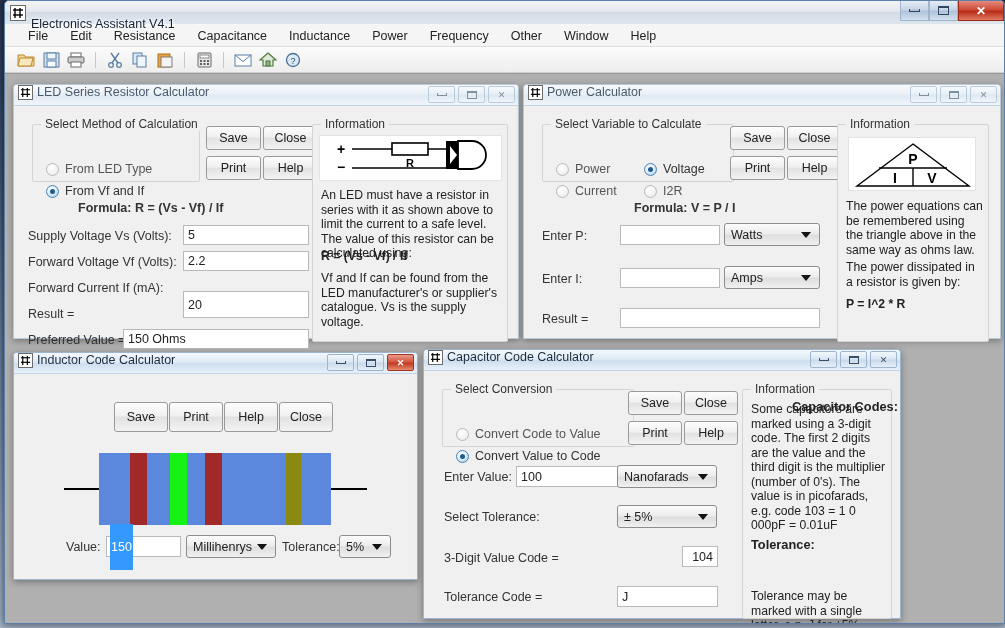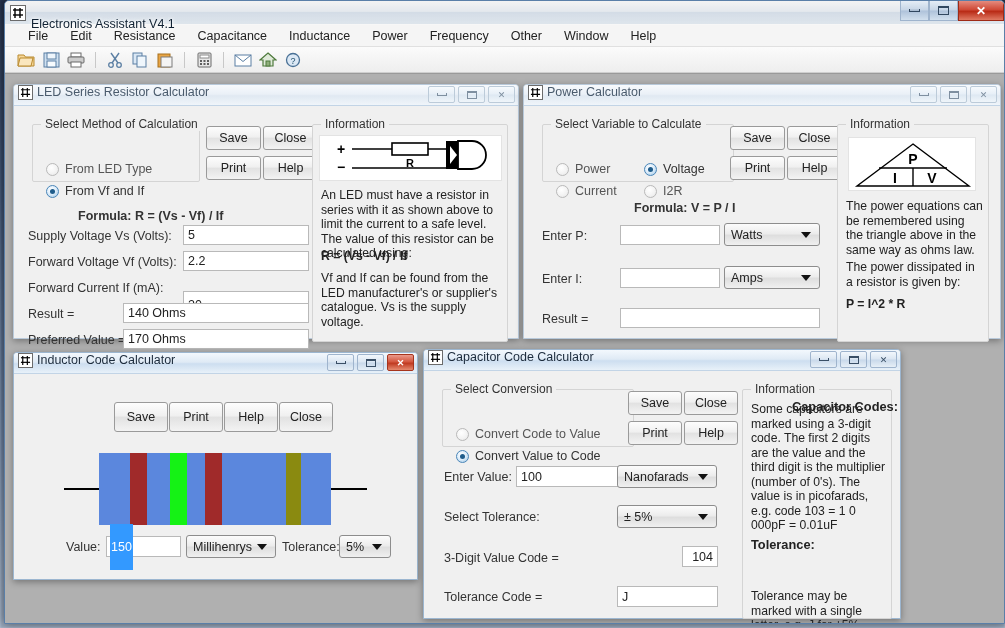--- a/index.html
+++ b/index.html
@@ -401,36 +401,35 @@
         <div class="radio-row" style="left:32px; top:50px;">
           <span class="radio checked"></span>
           <span class="radio-label">From Vf and If</span>
         </div>
 
         <div class="btn" style="left:192px; top:20px; width:55px; height:24px;">Save</div>
         <div class="btn" style="left:249px; top:20px; width:55px; height:24px;">Close</div>
         <div class="btn" style="left:192px; top:50px; width:55px; height:24px;">Print</div>
         <div class="btn" style="left:249px; top:50px; width:55px; height:24px;">Help</div>
 
-        <div class="lbl lbl-bold" style="left:64px; top:95px;margin-top:8px;">Formula: R = (Vs - Vf) / If</div>
+        <div class="lbl lbl-bold" style="left:64px; top:95px;">Formula: R = (Vs - Vf) / If</div>
 
         <div class="lbl" style="left:14px; top:123px;">Supply Voltage Vs (Volts):</div>
         <div class="tfield" style="left:169px; top:119px; width:126px; height:20px;">5</div>
 
         <div class="lbl" style="left:14px; top:149px;">Forward Voltage Vf (Volts):</div>
         <div class="tfield" style="left:169px; top:145px; width:126px; height:20px;">2.2</div>
 
         <div class="lbl" style="left:14px; top:175px;">Forward Current If (mA):</div>
         <div class="tfield" style="left:169px; top:185px; width:126px; height:27px;">20</div>
 
         <div class="lbl" style="left:14px; top:201px;">Result =</div>
-        <div class="tfield readonly" style="left:109px; top:197px; width:186px; height:20px;">140 Ohms</div>
 
         <div class="lbl" style="left:14px; top:227px;">Preferred Value =</div>
-        <div class="tfield readonly" style="left:109px; top:223px; width:186px; height:20px;">170 Ohms</div>
+        <div class="tfield readonly" style="left:109px; top:223px; width:186px; height:20px;">150 Ohms</div>
 
         <div class="info-panel" style="left:298px; top:18px; width:196px; height:218px;">
           <span class="gb-title">Information</span>
           <div class="diagram-box" style="left:6px; top:10px; width:183px; height:46px;">
             <svg width="183" height="46" viewBox="0 0 183 46">
               <text x="17" y="18" font-size="14" font-weight="bold" font-family="Liberation Sans" fill="#000">+</text>
               <text x="17" y="36" font-size="14" font-weight="bold" font-family="Liberation Sans" fill="#000">−</text>
               <line x1="32" y1="13" x2="72" y2="13" stroke="#000" stroke-width="1.6"></line>
               <rect x="72" y="7" width="36" height="12" fill="#fff" stroke="#000" stroke-width="1.6"></rect>
               <line x1="108" y1="13" x2="132" y2="13" stroke="#000" stroke-width="1.6"></line>

